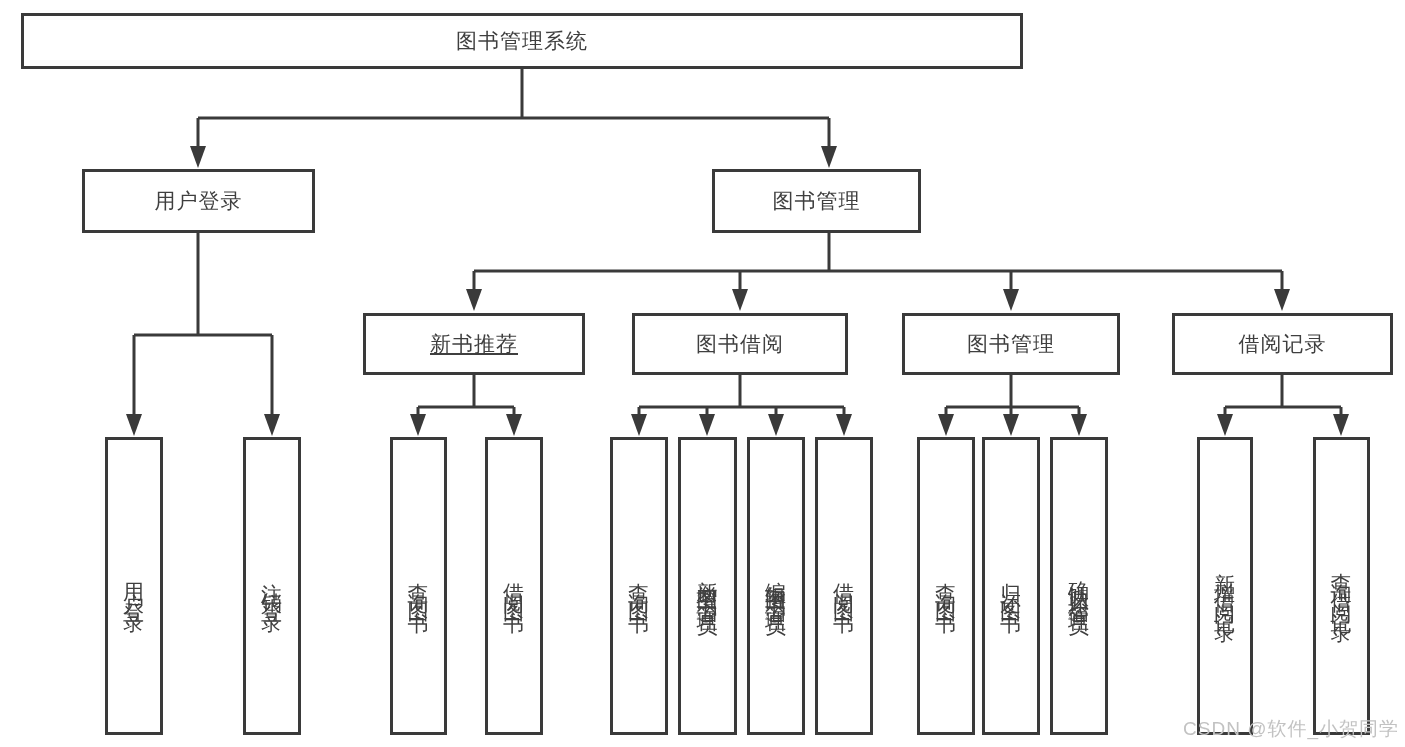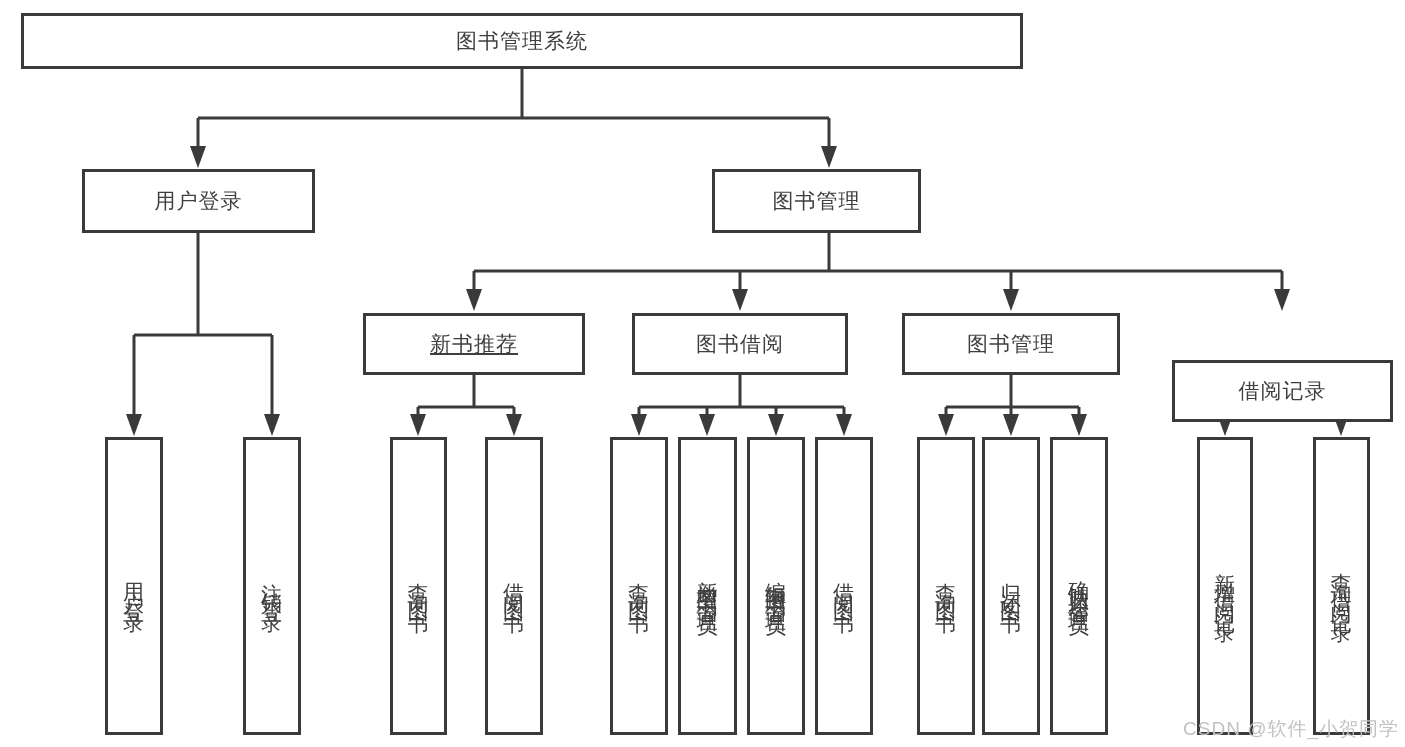--- a/index.html
+++ b/index.html
@@ -121,21 +121,21 @@
 
   <div class="box" style="left:363px; top:313px; width:222px; height:62px;text-decoration:underline;">
     <span class="h-label">新书推荐</span>
   </div>
   <div class="box" style="left:632px; top:313px; width:216px; height:62px;">
     <span class="h-label">图书借阅</span>
   </div>
   <div class="box" style="left:902px; top:313px; width:218px; height:62px;">
     <span class="h-label">图书管理</span>
   </div>
-  <div class="box" style="left:1172px; top:313px; width:221px; height:62px;margin-top:47px;">
+  <div class="box" style="left:1172px; top:313px; width:221px; height:62px;">
     <span class="h-label">借阅记录</span>
   </div>
 
   <div class="box v-box" style="left:105px; top:437px; width:58px; height:298px;">
     <span class="v-label">用户登录</span>
   </div>
   <div class="box v-box" style="left:243px; top:437px; width:58px; height:298px;">
     <span class="v-label">注销登录</span>
   </div>
 

